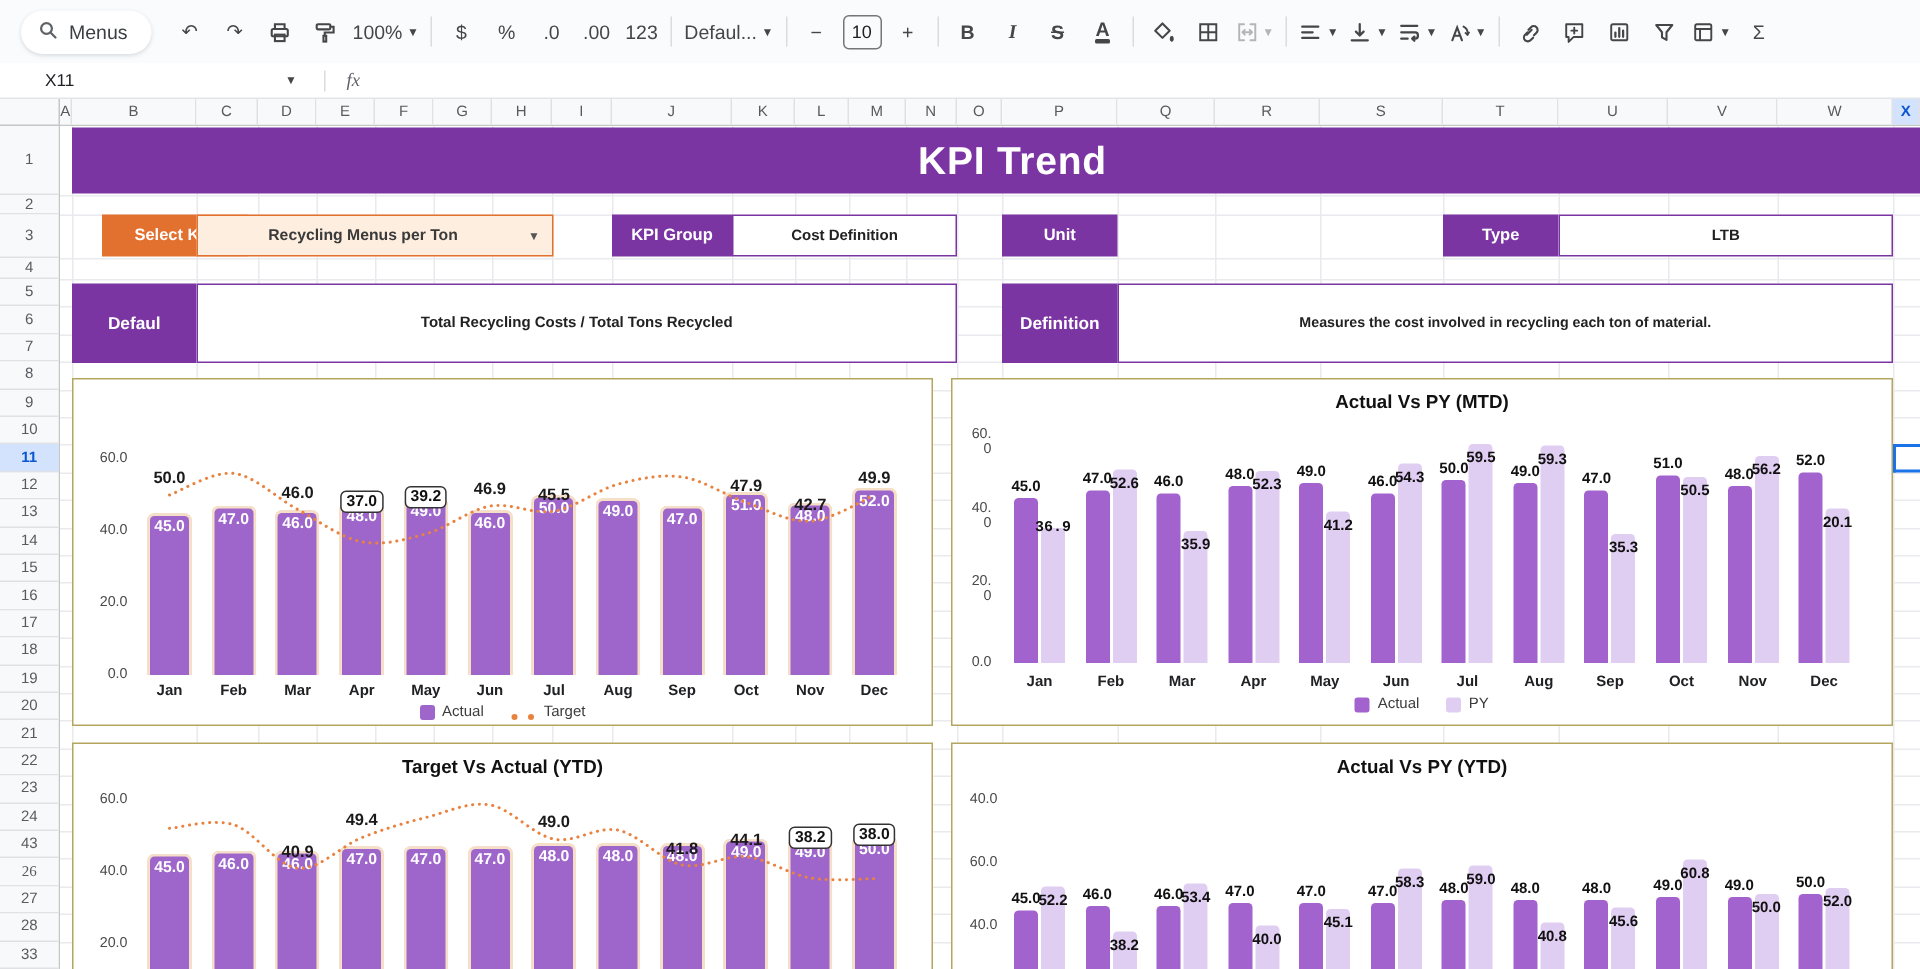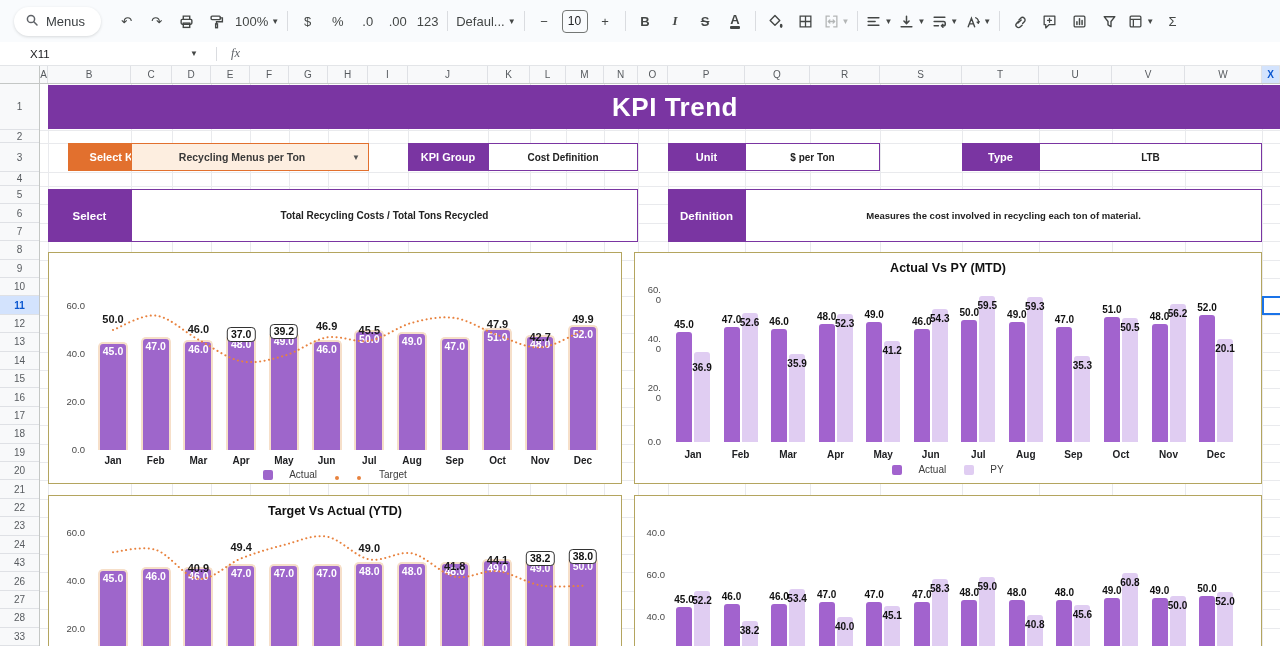--- a/index.html
+++ b/index.html
@@ -69,21 +69,21 @@
          white-space:pre-line;line-height:10px;z-index:1;}
   .bar{position:absolute;box-sizing:border-box;}
   .blabel{position:absolute;transform:translateX(-50%);color:#fff;font-weight:700;font-size:10.5px;white-space:nowrap;}
   .llabel{position:absolute;transform:translateX(-50%);font-weight:700;font-size:11px;color:#1a1a1a;white-space:nowrap;}
   .boxlabel{position:absolute;transform:translateX(-50%);font-weight:700;font-size:10.5px;color:#111;
             background:#fff;border:1.4px solid #333;border-radius:4px;padding:0 3px;line-height:13px;white-space:nowrap;}
   .glabel{position:absolute;transform:translateX(-50%);font-weight:700;font-size:10px;color:#111;white-space:nowrap;}
   .month{position:absolute;transform:translateX(-50%);font-weight:700;font-size:10px;color:#202124;white-space:nowrap;}
   .legend{position:absolute;left:0;right:0;display:flex;justify-content:center;align-items:center;gap:18px;
           font-size:10px;color:#3c3c3c;z-index:6;}
-  .legitem{display:flex;align-items:flex-end;gap:16px;}
+  .legitem{display:flex;align-items:flex-end;gap:5px;}
   .sw{width:10px;height:10px;border-radius:2px;display:inline-block;}
   .dot{width:4px;height:4px;border-radius:50%;display:inline-block;background:var(--line);margin-right:2px;}
   .chart svg{position:absolute;left:0;top:0;pointer-events:none;z-index:4;}
 </style>
 </head>
 <body>
 
 <div class="toolbar">
   <div class="pill">
     <span>
@@ -282,42 +282,41 @@
       <div class="rowhead" style="top: 304.4px; height: 18.4px;">16</div>
       <div class="rowhead" style="top: 322.8px; height: 18.4px;">17</div>
       <div class="rowhead" style="top: 341.2px; height: 18.4px;">18</div>
       <div class="rowhead" style="top: 359.6px; height: 18.4px;">19</div>
       <div class="rowhead" style="top: 378px; height: 18.4px;">20</div>
       <div class="rowhead" style="top: 396.4px; height: 18.4px;">21</div>
       <div class="rowhead" style="top: 414.8px; height: 18.4px;">22</div>
       <div class="rowhead" style="top: 433.2px; height: 18.4px;">23</div>
       <div class="rowhead" style="top: 451.6px; height: 18.4px;">24</div>
       <div class="rowhead" style="top: 470px; height: 18.4px;">43</div>
-      <div class="rowhead" style="top: 488.4px; height: 18.4px;">26</div>
+      <div class="rowhead" style="top: 488.4px; height: 18.4px; font-family: Liberation Serif, serif;">26</div>
       <div class="rowhead" style="top: 506.8px; height: 18.4px;">27</div>
       <div class="rowhead" style="top: 525.2px; height: 18.4px;">28</div>
       <div class="rowhead" style="top: 543.6px; height: 18.4px;">33</div>
     </div>
   <div id="gridarea">
 
     <div class="banner">KPI Trend</div>
 
     <div class="ctl lblO" style="left:8px;top:59px;width:97px;margin-left:20px;">Select KPI</div>
     <div class="ctl dd" style="left:91px;top:59px;width:238px;">
       <span class="ddtext">Recycling Menus per Ton</span>
       <span class="ddcaret">▼</span>
     </div>
     <div class="ctl lblP" style="left:368px;top:59px;width:80px;">KPI Group</div>
     <div class="ctl valW" style="left:448px;top:59px;width:150px;">Cost Definition</div>
     <div class="ctl lblP" style="left:628px;top:59px;width:77px;">Unit</div>
-    <div class="ctl valW" style="left:705px;top:59px;width:135px;">$ per Ton</div>
     <div class="ctl lblP" style="left:922px;top:59px;width:77px;">Type</div>
     <div class="ctl valW" style="left:999px;top:59px;width:223px;">LTB</div>
 
-    <div class="bigbox lblP" style="left:8px;top:105px;width:83px;font-size:11.5px;">Select</div>
+    <div class="bigbox lblP" style="left:8px;top:105px;width:83px;font-size:11.5px;">Defaul</div>
     <div class="bigbox valW" style="left:91px;top:105px;width:507px;">Total Recycling Costs / Total Tons Recycled</div>
     <div class="bigbox valW" style="left:705px;top:105px;width:517px;font-size:9.5px;">Measures the cost involved in recycling each ton of material.</div>
     <div class="bigbox lblP" style="left:628px;top:105px;width:77px;font-size:11.5px;">Definition</div>
 
   <div class="gl v" style="left: 8px;"></div>
       <div class="gl v" style="left: 91px;"></div>
       <div class="gl v" style="left: 132px;"></div>
       <div class="gl v" style="left: 171px;"></div>
       <div class="gl v" style="left: 210px;"></div>
       <div class="gl v" style="left: 249px;"></div>
@@ -437,21 +436,21 @@
         <div class="ytick" style="top: 42px; left: 4px; width: 22px;">60.
 0</div>
         <div class="ytick" style="top: 91px; left: 4px; width: 22px;">40.
 0</div>
         <div class="ytick" style="top: 140px; left: 4px; width: 22px;">20.
 0</div>
         <div class="ytick" style="top: 189px; left: 4px; width: 22px;">0.0</div>
         <div class="bar" style="left: 41px; top: 78.75px; width: 16px; height: 110.25px; background: rgb(162, 99, 206); border-radius: 3px 3px 0px 0px; z-index: 2;"></div>
         <div class="glabel" style="left: 49px; top: 65.75px; z-index: 3;">45.0</div>
         <div class="bar" style="left: 59px; top: 98.595px; width: 16px; height: 90.405px; background: rgb(224, 205, 242); border-radius: 3px 3px 0px 0px; z-index: 4;"></div>
-        <div class="glabel" style="left: 67px; top: 109px; z-index: 5;">36.9</div>
+        <div class="glabel" style="left: 67px; top: 94px; z-index: 5; font-family: Liberation Mono, monospace;">36.9</div>
         <div class="bar" style="left: 88.55px; top: 73.85px; width: 16px; height: 115.15px; background: rgb(162, 99, 206); border-radius: 3px 3px 0px 0px; z-index: 2;"></div>
         <div class="glabel" style="left: 96.55px; top: 60.85px; z-index: 3;">47.0</div>
         <div class="bar" style="left: 106.55px; top: 60.13px; width: 16px; height: 128.87px; background: rgb(224, 205, 242); border-radius: 3px 3px 0px 0px; z-index: 4;"></div>
         <div class="glabel" style="left: 114.55px; top: 64.13px; z-index: 5;">52.6</div>
         <div class="bar" style="left: 136.1px; top: 76.3px; width: 16px; height: 112.7px; background: rgb(162, 99, 206); border-radius: 3px 3px 0px 0px; z-index: 2;"></div>
         <div class="glabel" style="left: 144.1px; top: 63.3px; z-index: 3;">46.0</div>
         <div class="bar" style="left: 154.1px; top: 101.045px; width: 16px; height: 87.955px; background: rgb(224, 205, 242); border-radius: 3px 3px 0px 0px; z-index: 4;"></div>
         <div class="glabel" style="left: 162.1px; top: 105.045px; z-index: 5;">35.9</div>
         <div class="bar" style="left: 183.65px; top: 71.4px; width: 16px; height: 117.6px; background: rgb(162, 99, 206); border-radius: 3px 3px 0px 0px; z-index: 2;"></div>
         <div class="glabel" style="left: 191.65px; top: 58.4px; z-index: 3;">48.0</div>
@@ -546,20 +545,21 @@
         </svg>
         <div class="llabel" style="left: 149.44px; top: 65.84px; z-index: 5;">40.9</div>
         <div class="llabel" style="left: 192.16px; top: 45.44px; z-index: 5;">49.4</div>
         <div class="llabel" style="left: 320.32px; top: 46.4px; z-index: 5;">49.0</div>
         <div class="llabel" style="left: 405.76px; top: 63.68px; z-index: 5;">41.8</div>
         <div class="llabel" style="left: 448.48px; top: 58.16px; z-index: 5;">44.1</div>
         <div class="boxlabel" style="left: 491.2px; top: 55.4px; z-index: 6;">38.2</div>
         <div class="boxlabel" style="left: 533.92px; top: 53px; z-index: 6;">38.0</div>
       </div>
       <div class="chart" style="left: 594px; top: 411px; width: 628px; height: 240px;">
+        <div class="ctitle" style="">Actual Vs PY (YTD)</div>
         <div class="ytick" style="top: 37px; left: 4px; width: 26px;">40.0</div>
         <div class="ytick" style="top: 79px; left: 4px; width: 26px;">60.0</div>
         <div class="ytick" style="top: 121px; left: 4px; width: 26px;">40.0</div>
         <div class="bar" style="left: 41px; top: 110.5px; width: 16px; height: 94.5px; background: rgb(162, 99, 206); border-radius: 3px 3px 0px 0px; z-index: 2;"></div>
         <div class="glabel" style="left: 49px; top: 97.5px; z-index: 3;">45.0</div>
         <div class="bar" style="left: 59px; top: 95.38px; width: 16px; height: 109.62px; background: rgb(224, 205, 242); border-radius: 3px 3px 0px 0px; z-index: 4;"></div>
         <div class="glabel" style="left: 67px; top: 99.38px; z-index: 5;">52.2</div>
         <div class="bar" style="left: 88.55px; top: 108.4px; width: 16px; height: 96.6px; background: rgb(162, 99, 206); border-radius: 3px 3px 0px 0px; z-index: 2;"></div>
         <div class="glabel" style="left: 96.55px; top: 95.4px; z-index: 3;">46.0</div>
         <div class="bar" style="left: 106.55px; top: 124.78px; width: 16px; height: 80.22px; background: rgb(224, 205, 242); border-radius: 3px 3px 0px 0px; z-index: 4;"></div>

